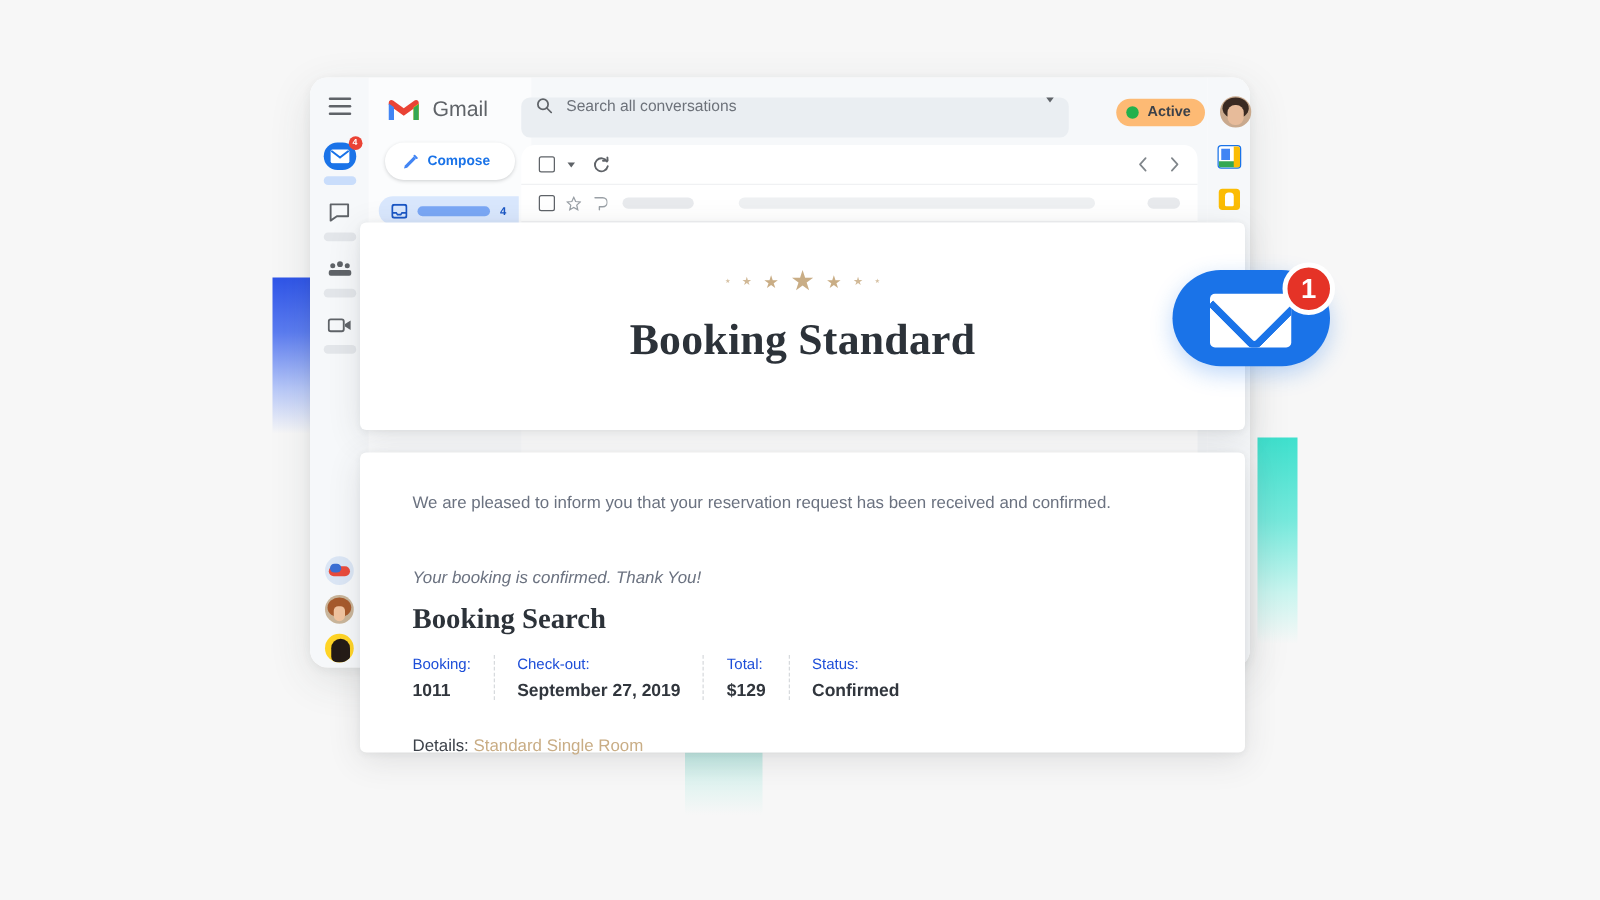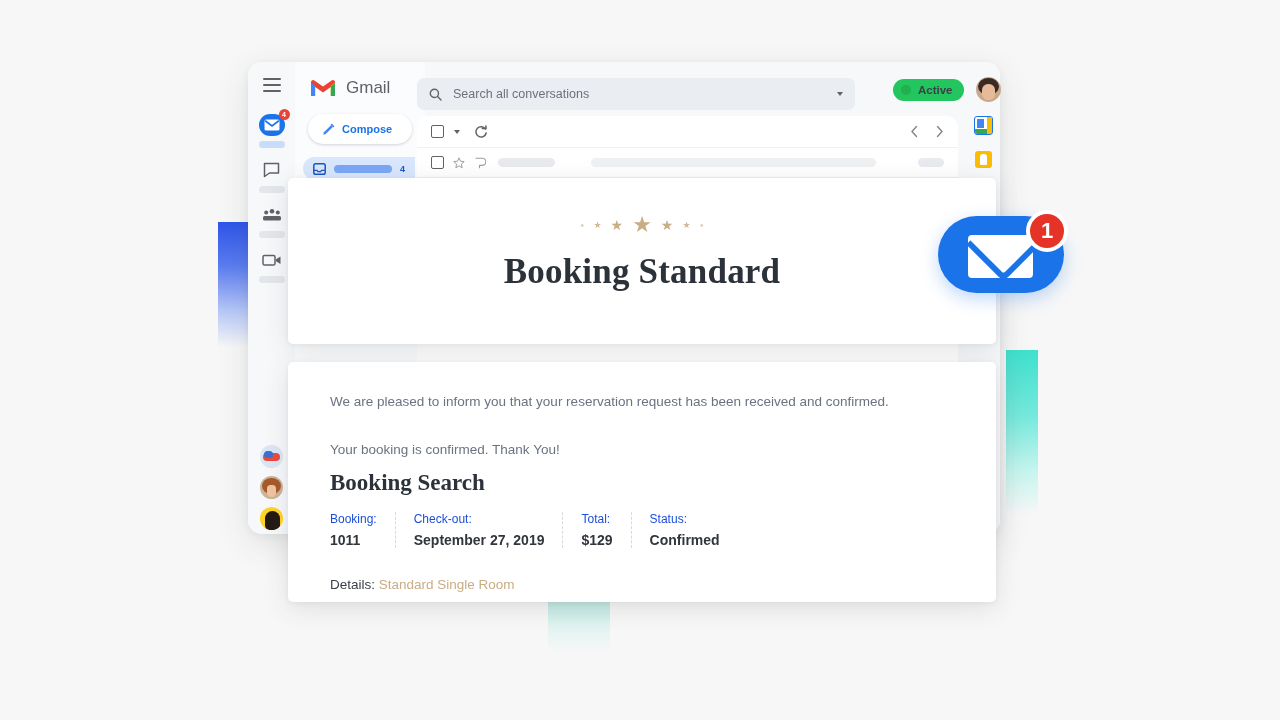--- a/index.html
+++ b/index.html
@@ -228,21 +228,21 @@
   }
   #search-bar {
     position: absolute;
     left: -8px;
     top: 16px;
     width: 438px;
     height: 32px;
     background: #eaeef2;
     border-radius: 7px;
     display: flex;
-    align-items: center;
+    align-items: flex-start;
     padding: 0 12px;
     box-sizing: border-box;
     gap: 11px;
   }
   #search-placeholder {
     flex: 1;
     color: #6d727a;
     font-size: 12.5px;
   }
   #mail-list-card {
@@ -362,21 +362,21 @@
     border-radius: 5px;
     box-shadow: 0 6px 26px rgba(60,64,67,0.13), 0 1px 5px rgba(60,64,67,0.07);
     padding: 30px 42px 0 42px;
     box-sizing: border-box;
   }
   .body-text {
     color: #6b7280;
     font-size: 13.5px;
     line-height: 1.55;
   }
-  #body-line-2 { margin-top: 27px; }
+  #body-line-2 { margin-top: 39px; font-style: italic; }
   #details-heading {
     font-family: "Liberation Serif", serif;
     font-weight: bold;
     font-size: 23px;
     color: #2c3239;
     margin-top: 9px;
   }
   #details-table {
     display: flex;
     align-items: stretch;
@@ -464,21 +464,21 @@
   #gmail-wordmark {
     color: #5f6368;
     font-size: 17px;
   }
   #status-chip {
     position: absolute;
     left: 893px;
     top: 79px;
     height: 22px;
     padding: 0 11px 0 8px;
-    background: #22c55e;
+    background: #fdba74;
     border-radius: 12px;
     display: flex;
     align-items: center;
     gap: 7px;
   }
   #status-dot { width: 10px; height: 10px; border-radius: 50%; background: #22b14c; }
   #status-label { font-size: 11.5px; color: #3c4149; font-weight: bold; }
   #user-avatar {
     position: absolute;
     left: 976px;

